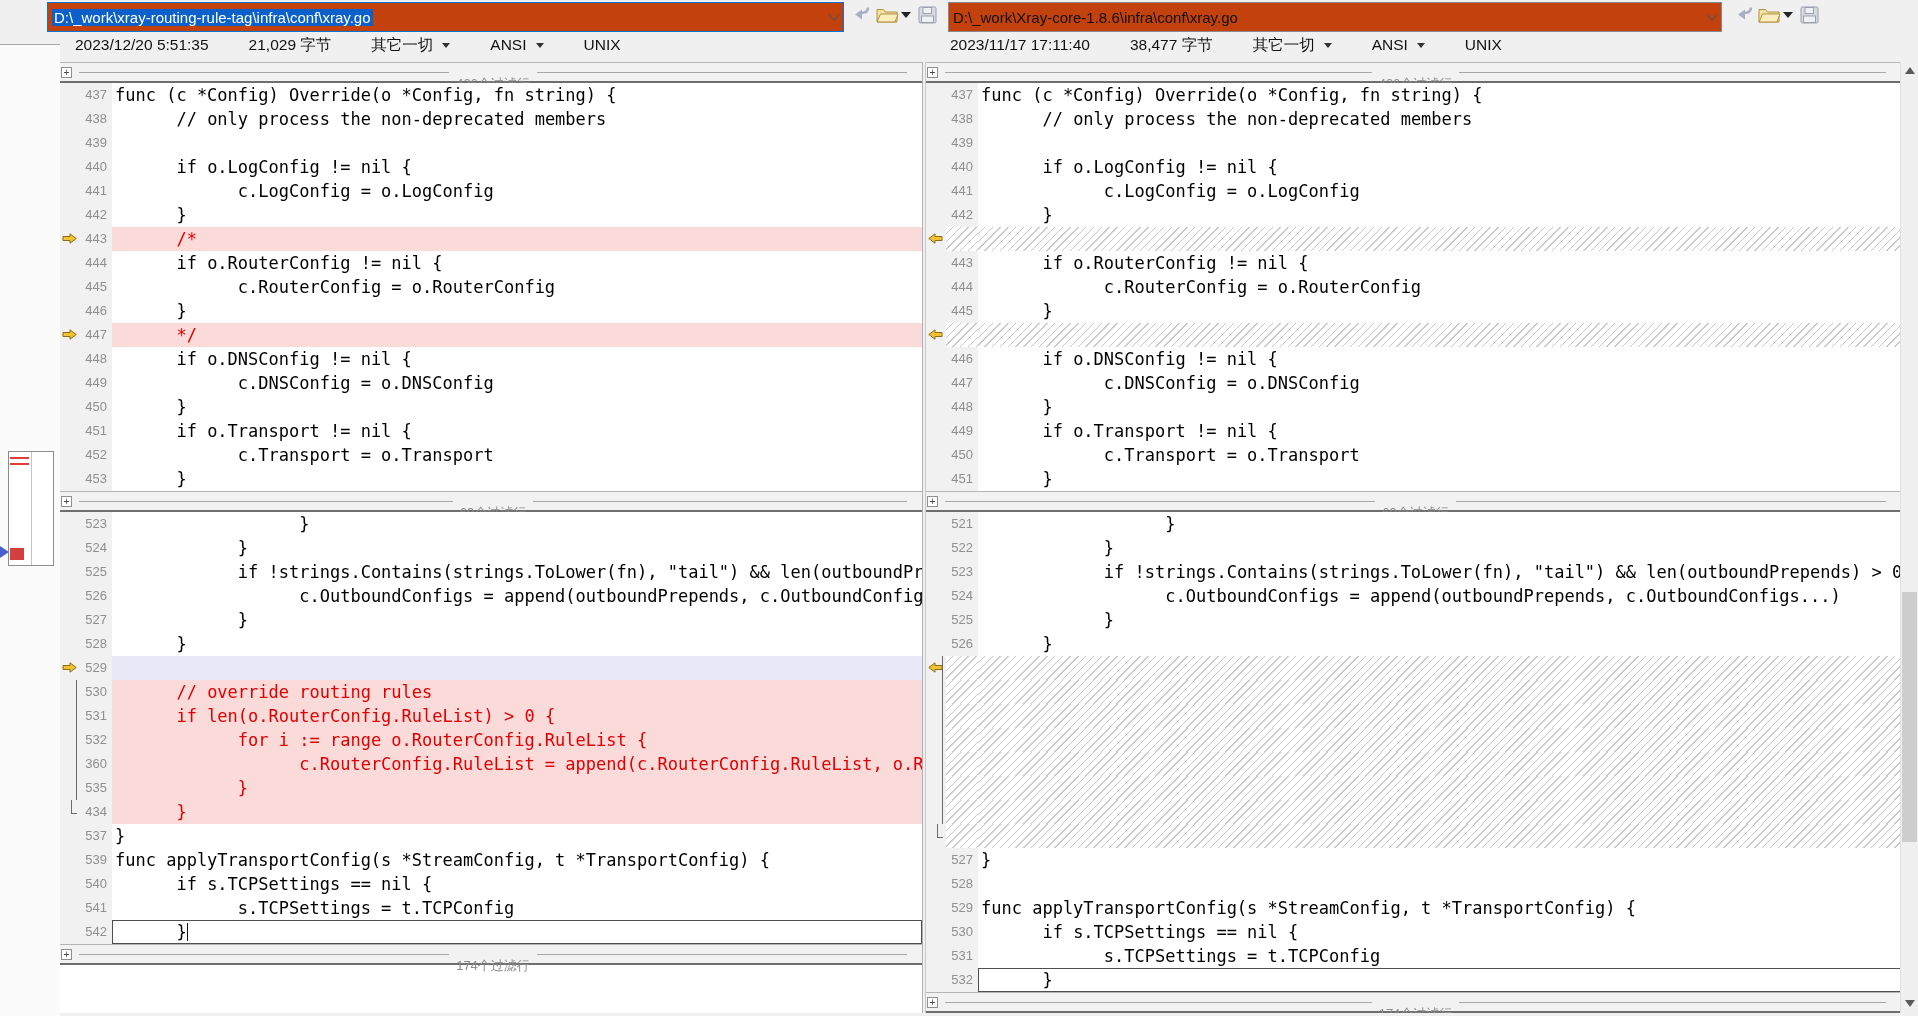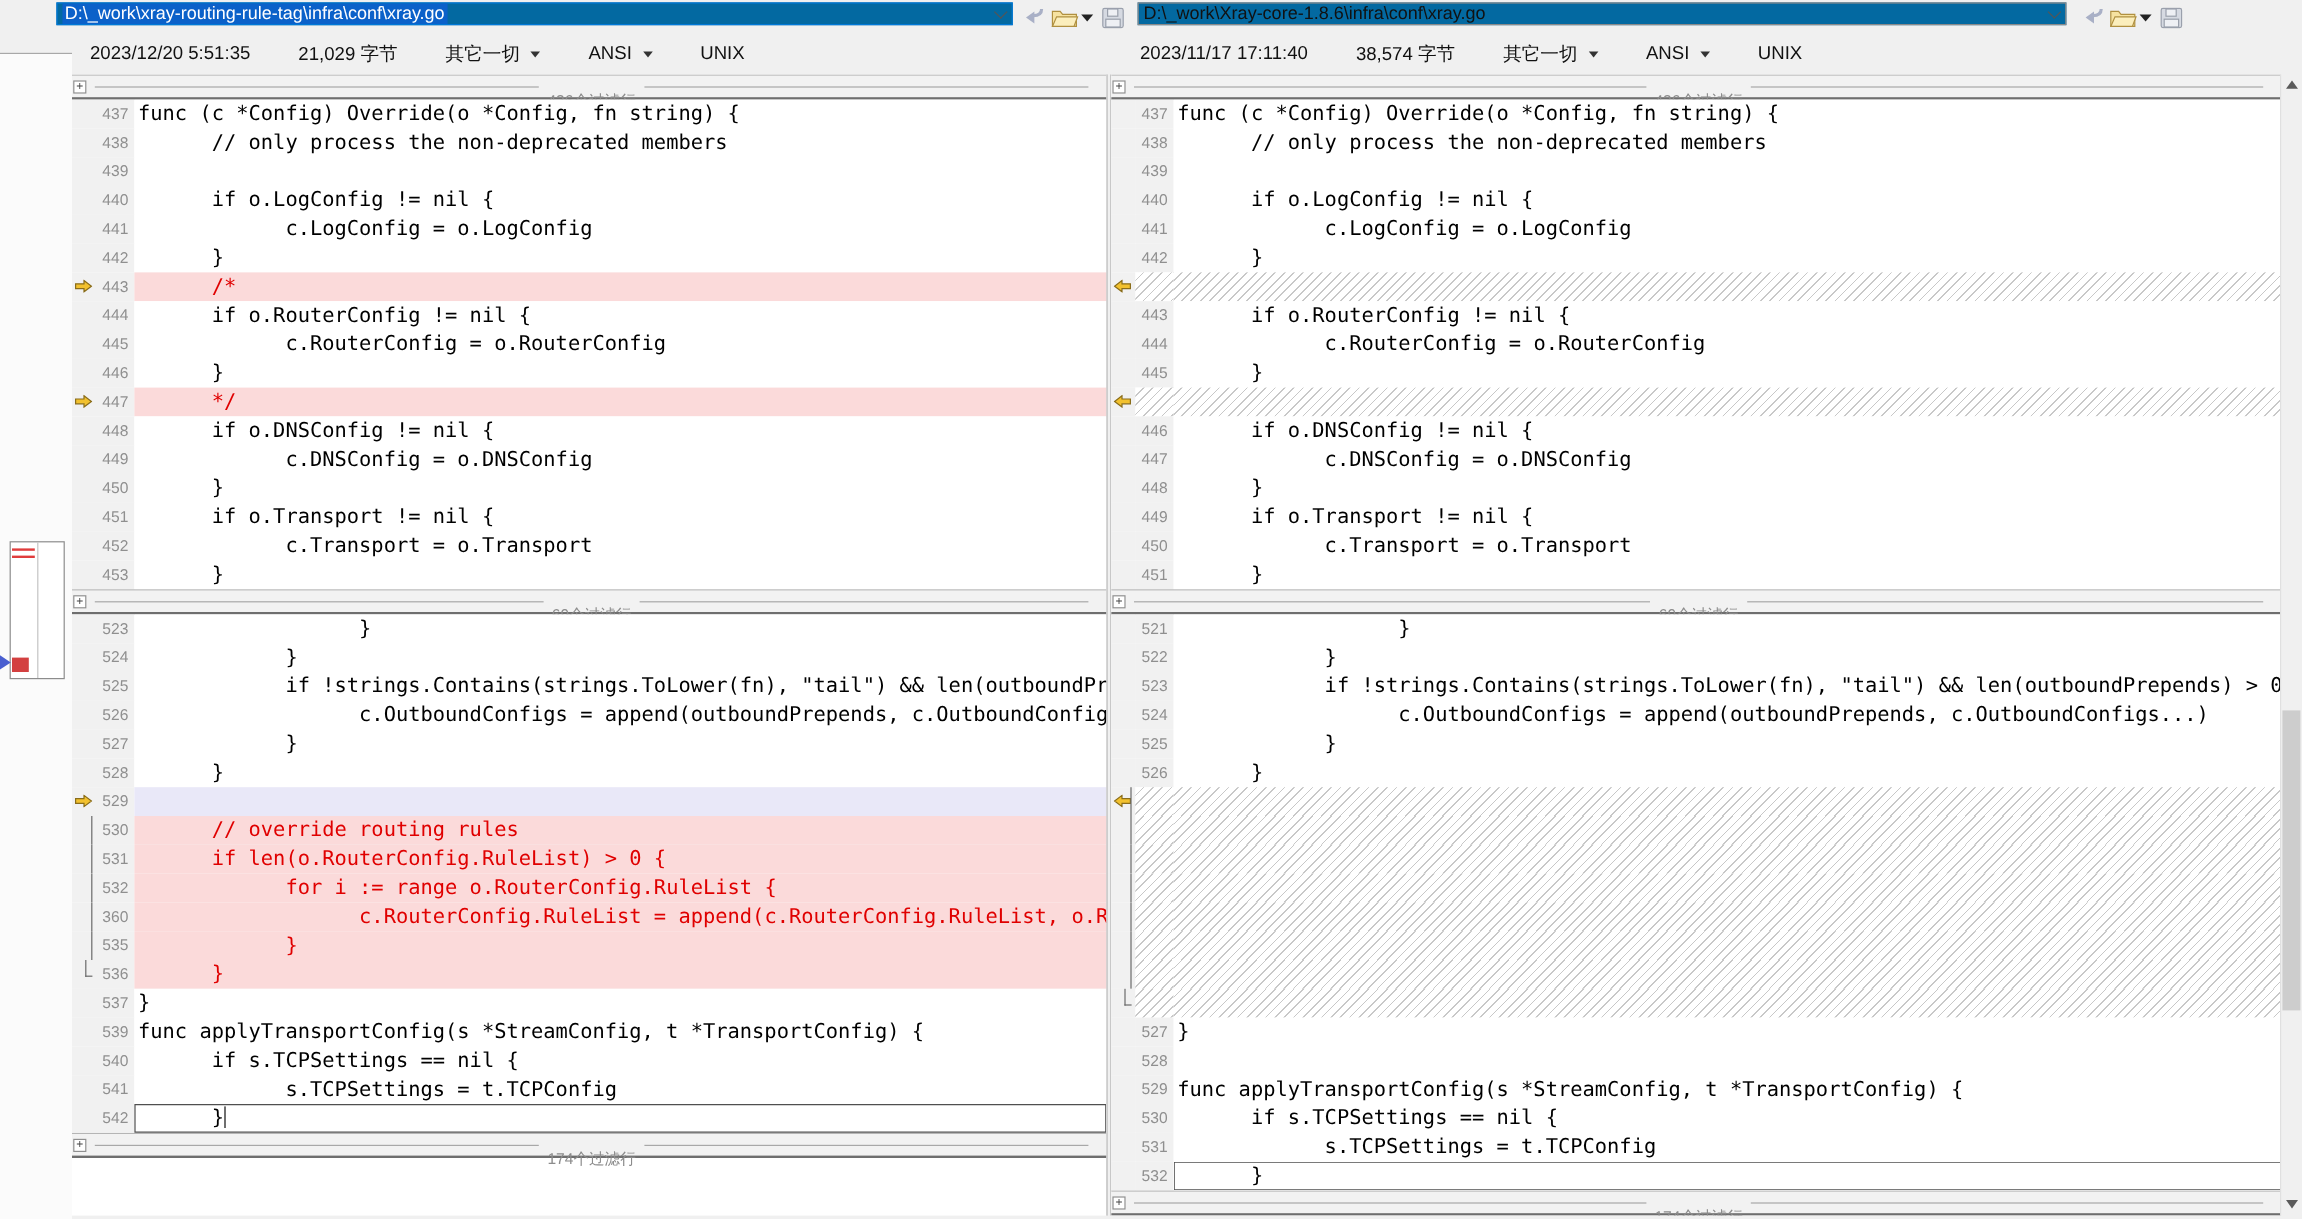--- a/index.html
+++ b/index.html
@@ -1,20 +1,20 @@
 <!DOCTYPE html>
 <html><head>
 <meta charset="utf-8">
 <style>
   html,body{margin:0;padding:0;background:#f0f0f0;}
   .app{position:relative;width:1918px;height:1016px;background:#f0f0f0;overflow:hidden;
        font-family:"Liberation Sans",sans-serif;}
 
   
-  .pathbox{position:absolute;top:2px;height:19px;background:#0369a1;border:1px solid #8a8a8a;
+  .pathbox{position:absolute;top:2px;height:30px;background:#c2410c;border:1px solid #8a8a8a;
            box-sizing:border-box;display:flex;align-items:center;font-size:15px;color:#111;}
   .pathbox.focused{border:1px solid #0078d7;}
   .pathtext{padding:0 4px;white-space:nowrap;overflow:hidden;}
   .sel{background:#0b61c9;color:#fff;padding:1px 2px;}
   .combo-btn{margin-left:auto;width:18px;height:24px;display:flex;align-items:center;justify-content:center;cursor:default;}
   .chev{width:7px;height:7px;border-right:1.6px solid #555;border-bottom:1.6px solid #555;
         transform:rotate(45deg);margin-top:-4px;}
   .hicon{position:absolute;top:5px;width:24px;height:20px;display:flex;align-items:center;justify-content:center;}
   .ddtri{width:0;height:0;border-left:5px solid transparent;border-right:5px solid transparent;border-top:6px solid #222;}
 
@@ -146,21 +146,21 @@
   </span>
   <span class="hicon" style="left:1797px;">
     <svg width="19" height="18" viewBox="0 0 19 18">
       <rect x="1" y="1" width="17" height="16" rx="1.5" fill="#d6dae2" stroke="#9aa0ac"></rect>
       <rect x="5" y="1.5" width="8.5" height="6" fill="#eef0f4" stroke="#9aa0ac"></rect>
       <rect x="3.5" y="10" width="12" height="6.5" fill="#eef0f4" stroke="#9aa0ac"></rect>
     </svg>
   </span>
   <div class="statusrow" style="left:950px;">
     <span class="seg">2023/11/17 17:11:40</span>
-    <span class="seg">38,574 字节</span>
+    <span class="seg">38,477 字节</span>
     <span class="seg">
         <span>其它一切</span>
         <span class="dd"></span>
       </span>
     <span class="seg">
         <span>ANSI</span>
         <span class="dd"></span>
       </span>
     <span class="seg">UNIX</span>
   </div>
@@ -352,21 +352,21 @@
         <div class="gut">
           <div class="brk "></div>
         </div>
         <div class="num">535</div>
         <div class="code">		}</div>
       </div>
       <div class="row pink red">
         <div class="gut">
           <div class="brk end"></div>
         </div>
-        <div class="num">536</div>
+        <div class="num">434</div>
         <div class="code">	}</div>
       </div>
       <div class="row ">
         <div class="gut"></div>
         <div class="num">537</div>
         <div class="code">}</div>
       </div>
       <div class="row ">
         <div class="gut"></div>
         <div class="num">539</div>

